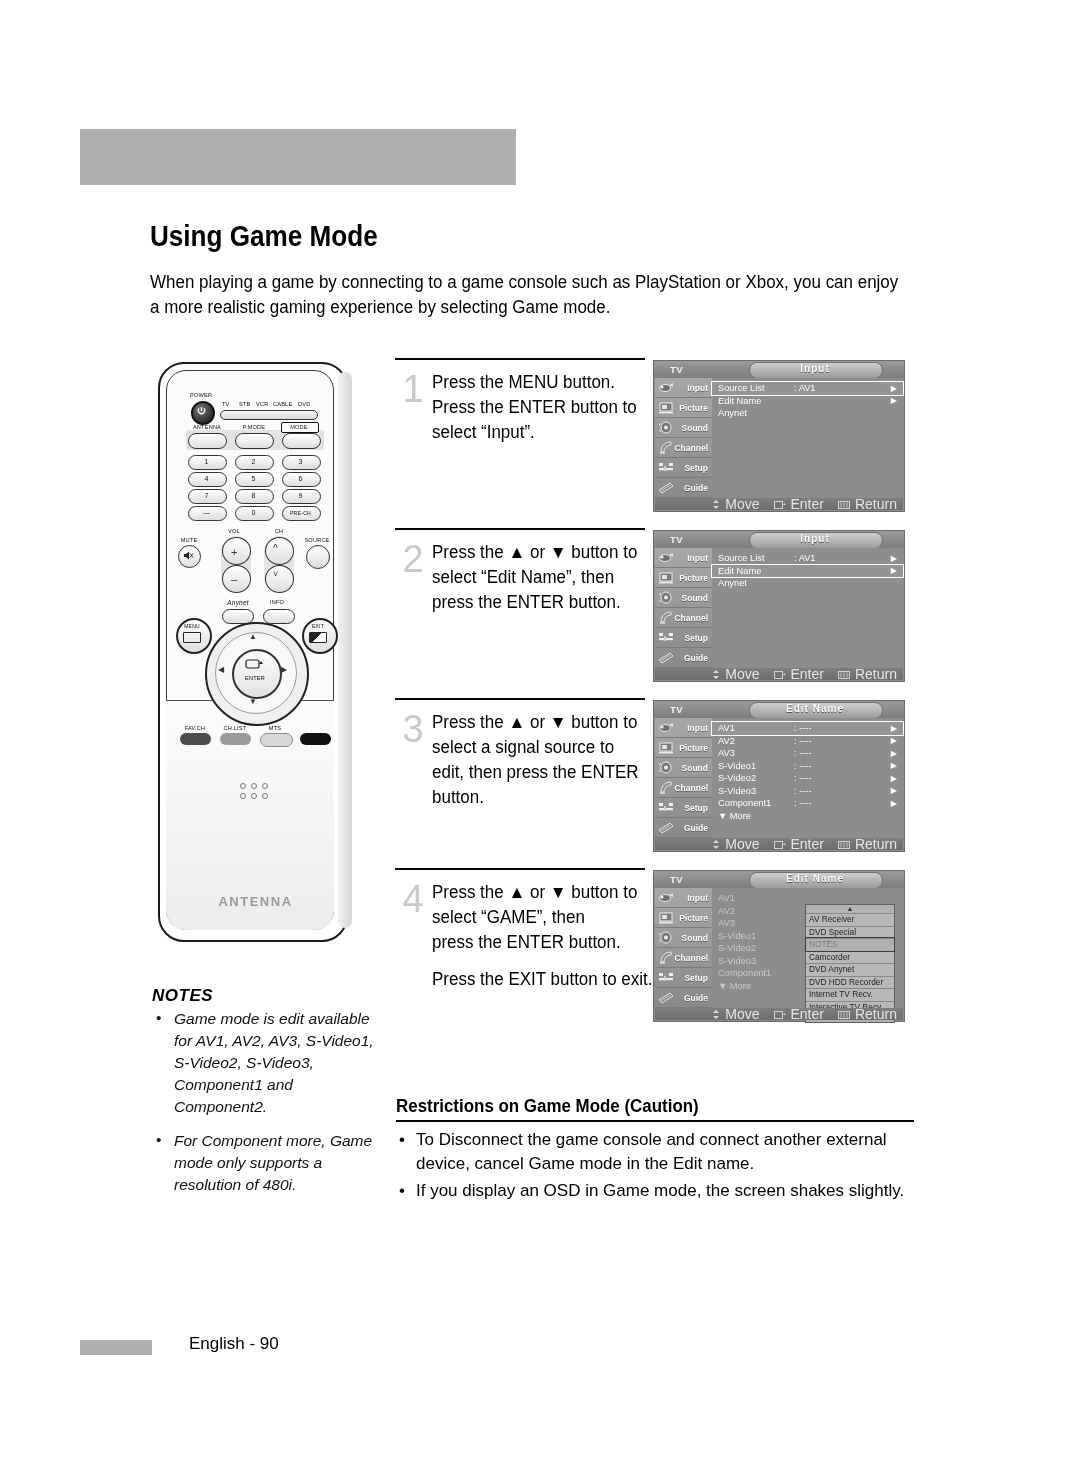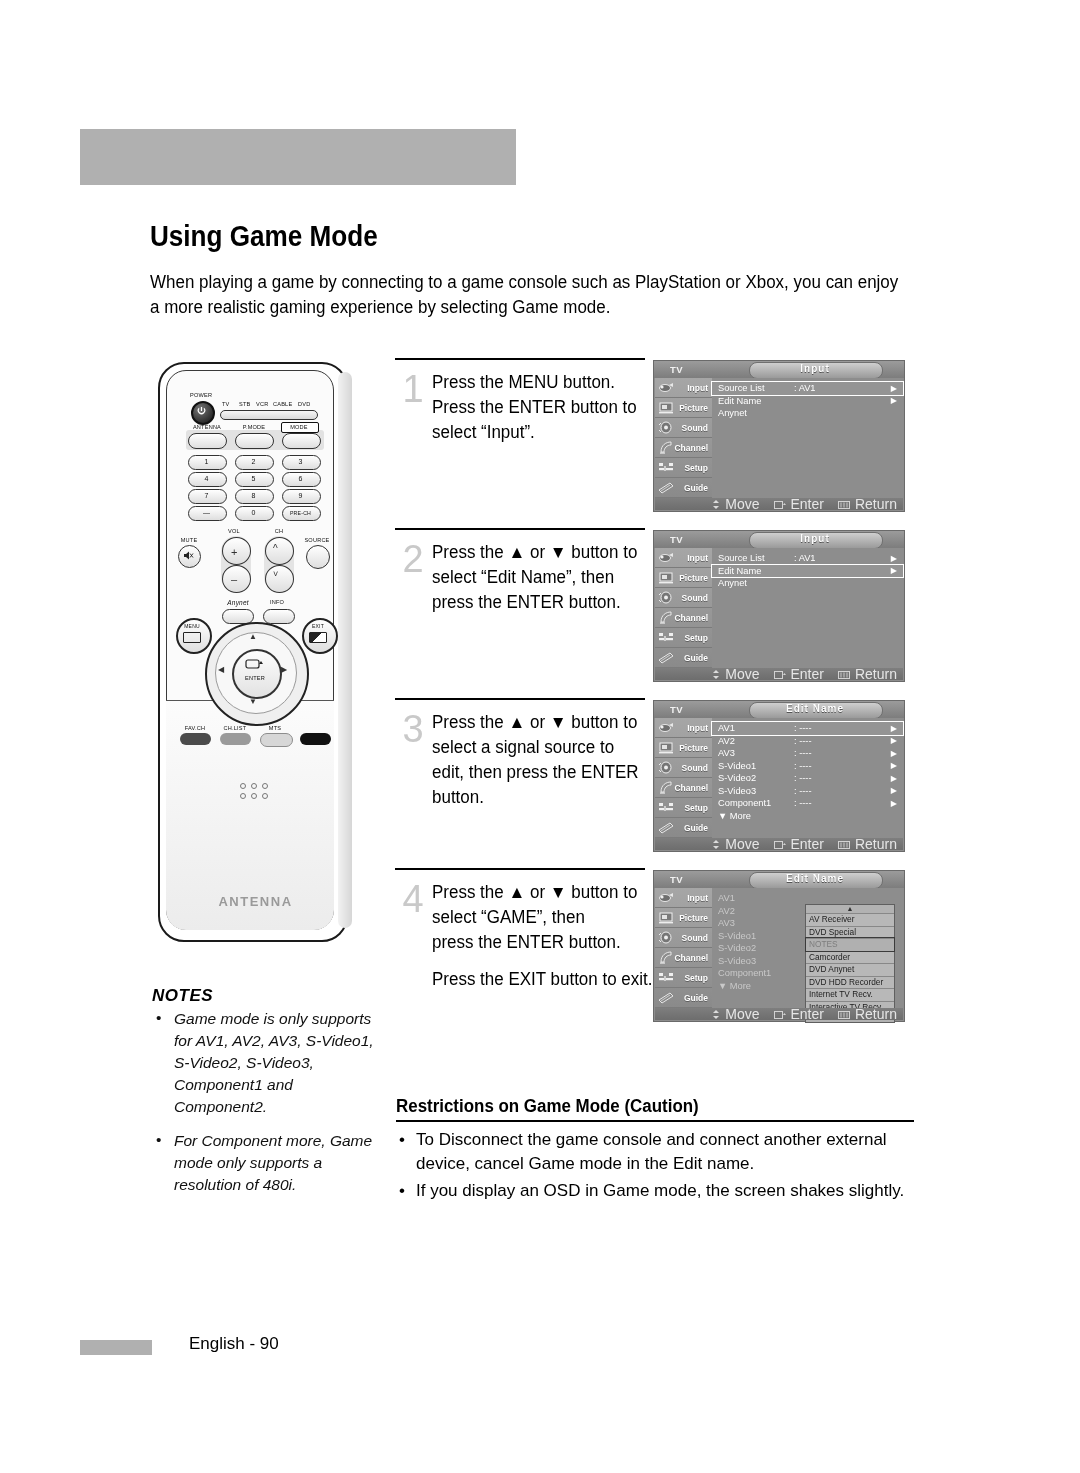--- a/index.html
+++ b/index.html
@@ -718,21 +718,21 @@
                 <path d="M3 1.5 v5 M6 1.5 v5 M9 1.5 v5" stroke="#ddd" stroke-width="0.9"></path>
               </svg></i>
             <span>Return</span>
           </span>
         </div>
       </div>
     </div>
 
   <div id="notes-title">NOTES</div>
   <div id="notes-list">
-    <div class="n">Game mode is only supports for AV1, AV2, AV3, S-Video1, S-Video2, S-Video3, Component1 and Component2.</div>
+    <div class="n">Game mode is edit available for AV1, AV2, AV3, S-Video1, S-Video2, S-Video3, Component1 and Component2.</div>
     <div class="n">For Component more, Game mode only supports a resolution of 480i.</div>
   </div>
 
   <div id="restr-title">Restrictions on Game Mode (Caution)</div>
   <div id="restr-rule"></div>
   <div id="restr-list">
     <div class="r">To Disconnect the game console and connect another external device, cancel Game mode in the Edit name.</div>
     <div class="r">If you display an OSD in Game mode, the screen shakes slightly.</div>
   </div>
 

